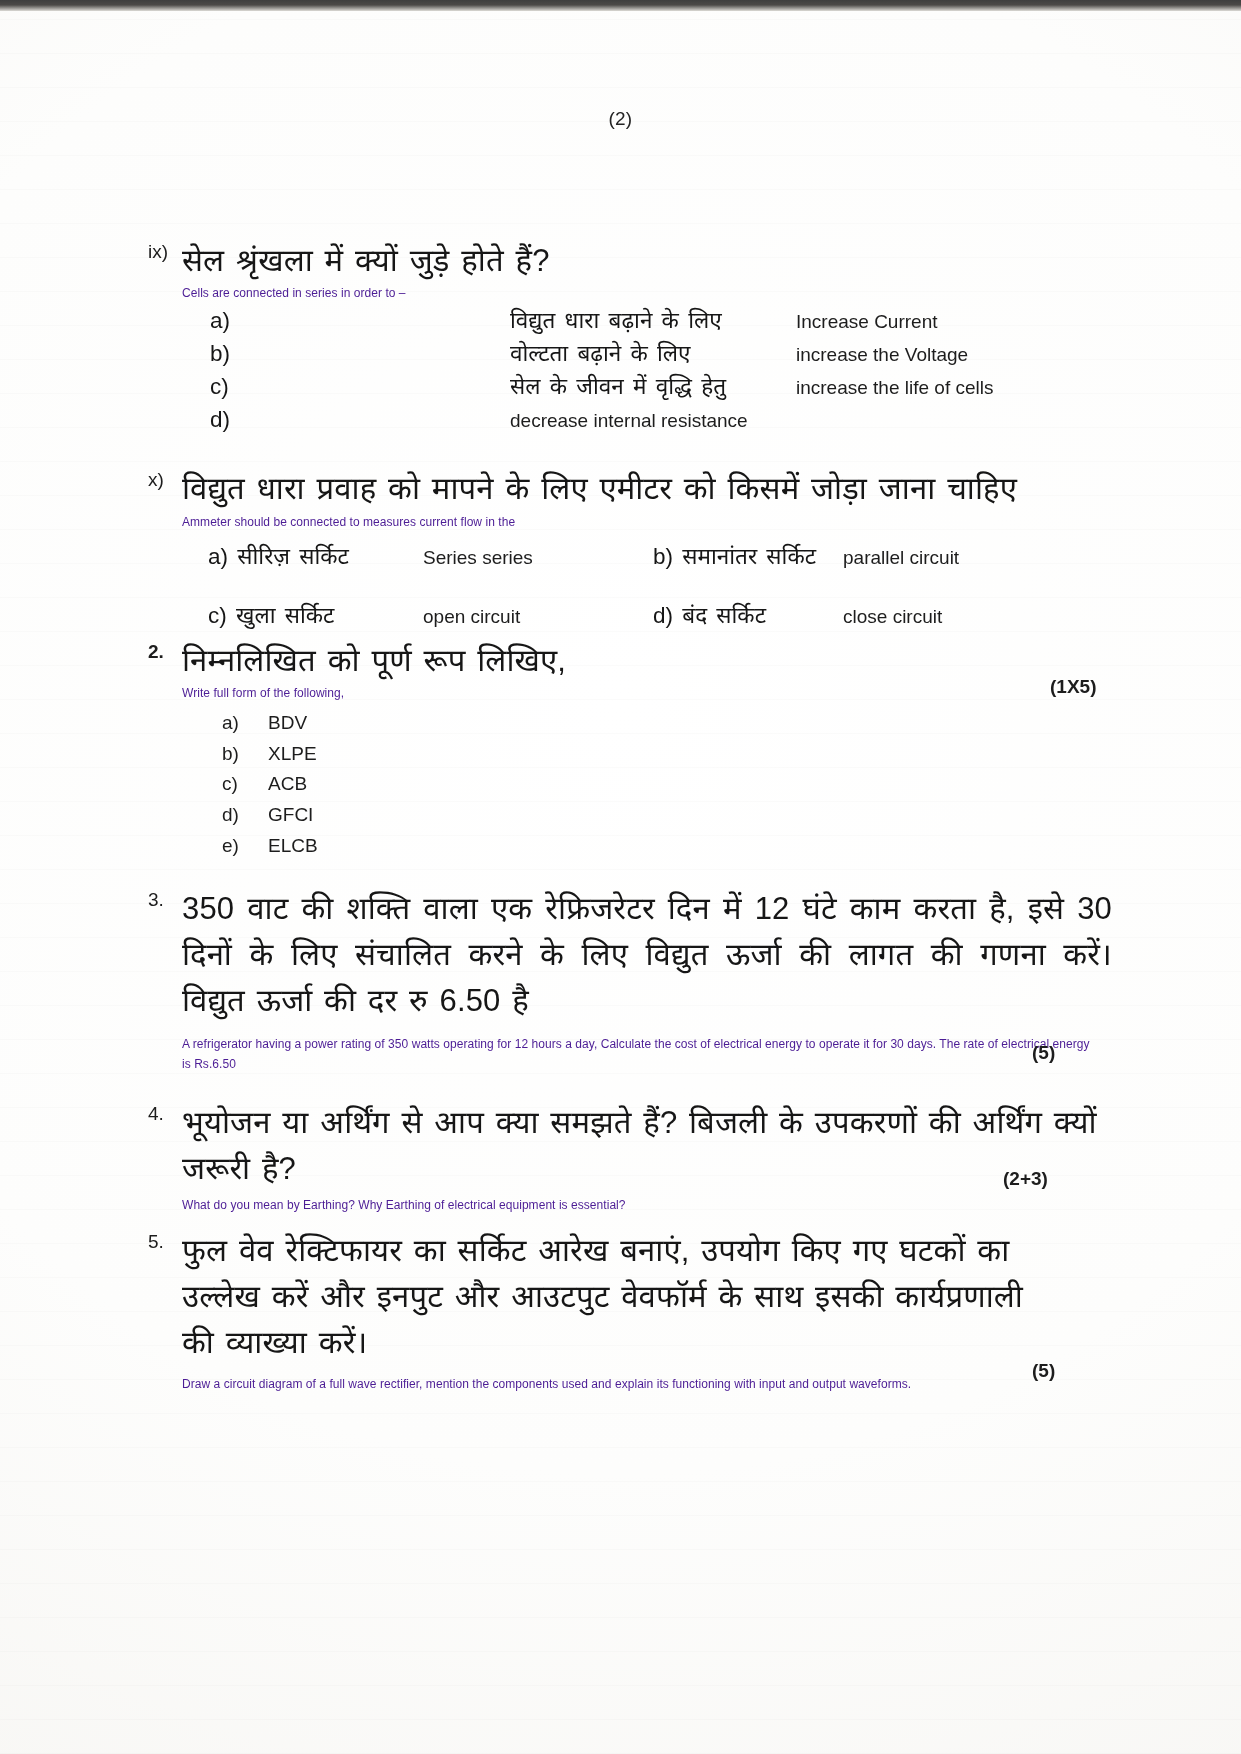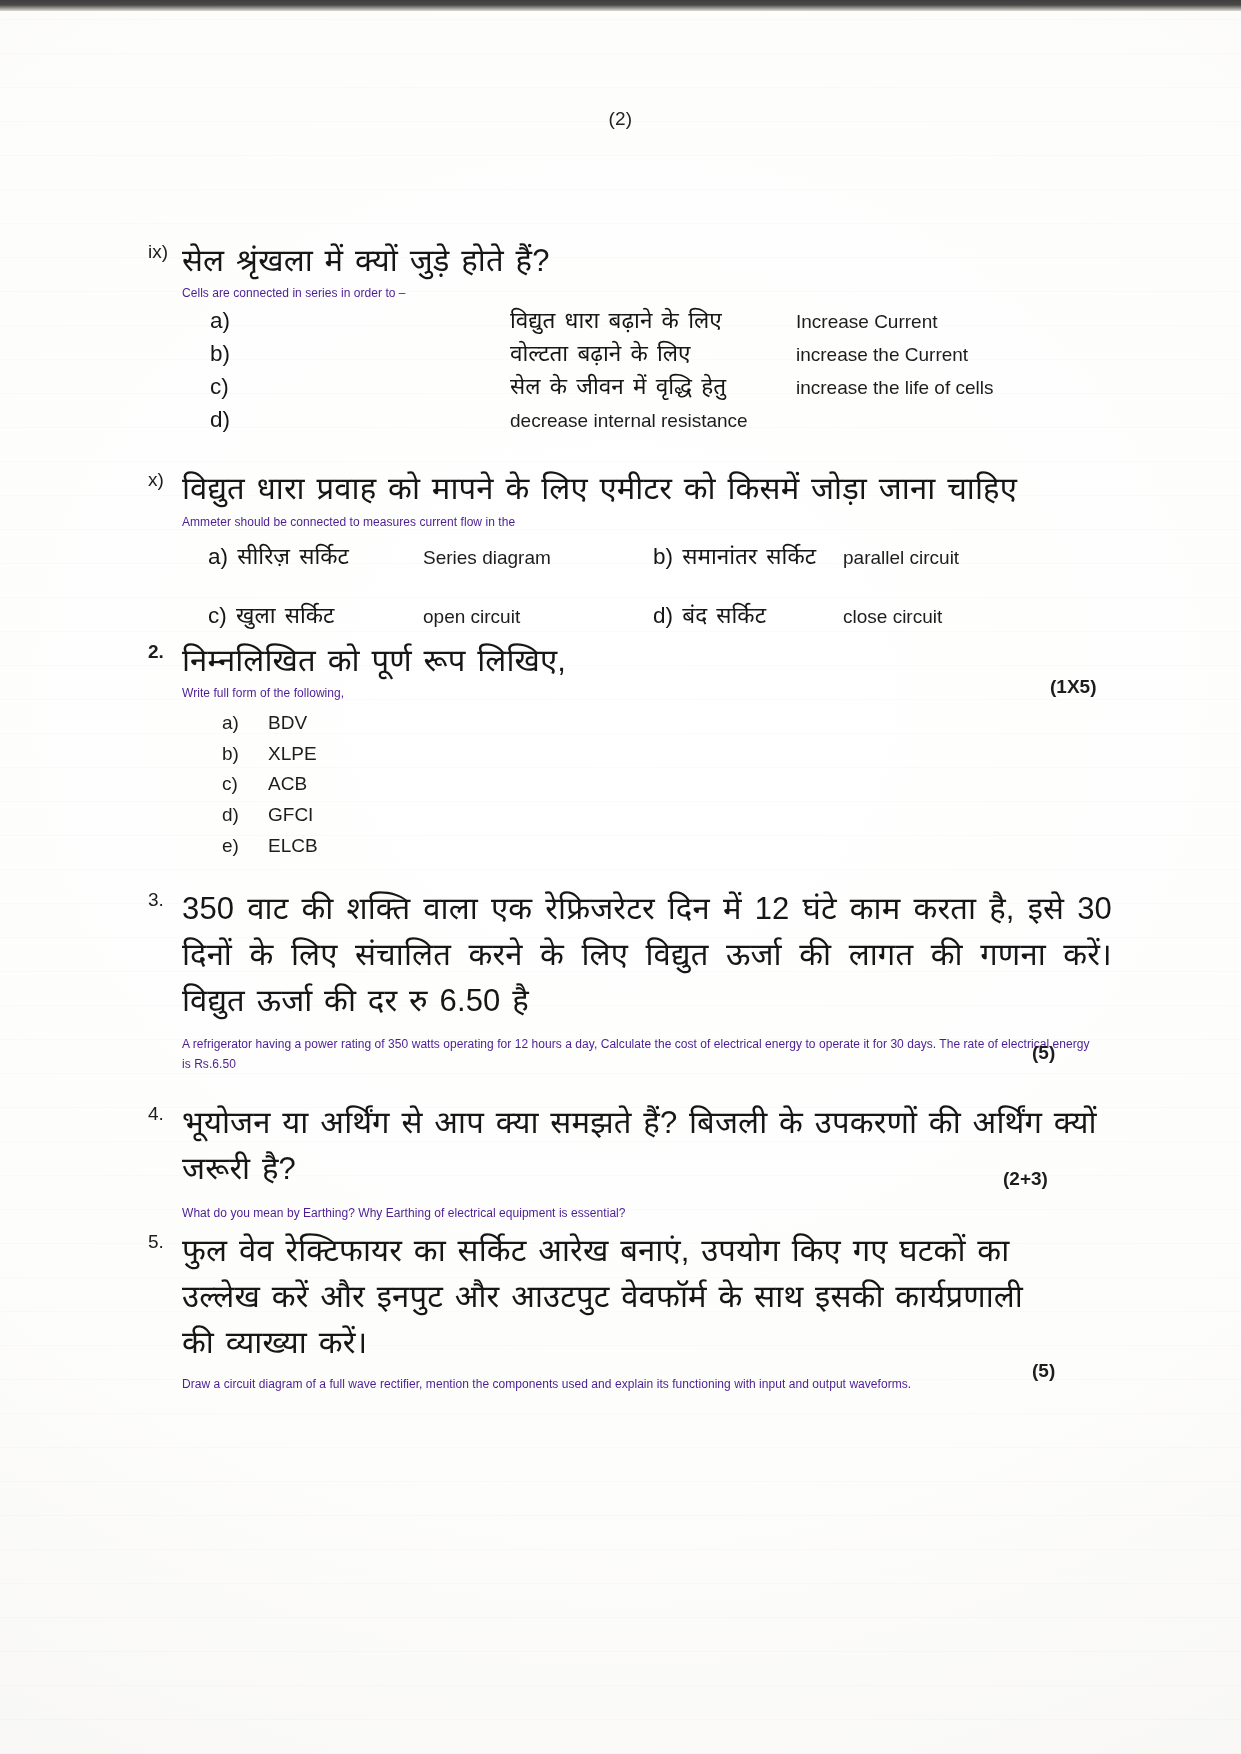--- a/index.html
+++ b/index.html
@@ -164,21 +164,21 @@
         <div class="en">Cells are connected in series in order to –</div>
         <div class="opts opts-single">
           <div class="opt-line">
             <span class="opt-hi">a)</span>
             <span class="opt-hi" style="min-width:286px;">विद्युत धारा बढ़ाने के लिए</span>
             <span class="opt-en">Increase Current</span>
           </div>
           <div class="opt-line">
             <span class="opt-hi">b)</span>
             <span class="opt-hi" style="min-width:286px;">वोल्टता बढ़ाने के लिए</span>
-            <span class="opt-en">increase the Current</span>
+            <span class="opt-en">increase the Voltage</span>
           </div>
           <div class="opt-line">
             <span class="opt-hi">c)</span>
             <span class="opt-hi" style="min-width:286px;">सेल के जीवन में वृद्धि हेतु</span>
             <span class="opt-en">increase the life of cells</span>
           </div>
           <div class="opt-line">
             <span class="opt-hi">d)</span>
             <span class="opt-en">decrease internal resistance</span>
           </div>
@@ -188,21 +188,21 @@
   </div>
 
   <div class="block" style="top: 466px;">
     <div class="qrow">
       <div class="qnum">x)</div>
       <div class="qbody">
         <div class="hi">विद्युत धारा प्रवाह को मापने के लिए एमीटर को किसमें जोड़ा जाना चाहिए</div>
         <div class="en" style="margin-top:1px;">Ammeter should be connected to measures current flow in the</div>
         <div class="opts opts-grid" style="margin-top:9px;">
           <span class="opt-hi"><span>a)</span>&nbsp;<span>सीरिज़ सर्किट</span></span>
-          <span class="opt-en">Series diagram</span>
+          <span class="opt-en">Series series</span>
           <span class="opt-hi"><span>b)</span>&nbsp;<span>समानांतर सर्किट</span></span>
           <span class="opt-en">parallel circuit</span>
 
           <span class="opt-hi"><span>c)</span>&nbsp;<span>खुला सर्किट</span></span>
           <span class="opt-en">open circuit</span>
           <span class="opt-hi"><span>d)</span>&nbsp;<span>बंद सर्किट</span></span>
           <span class="opt-en">close circuit</span>
         </div>
       </div>
     </div>
@@ -250,21 +250,21 @@
       </div>
     </div>
   </div>
   <div class="marks" style="top: 1042px; left: 1032px;">(5)</div>
 
   <div class="block" style="top: 1100px;">
     <div class="qrow">
       <div class="qnum">4.</div>
       <div class="qbody">
         <div class="hi" style="width:930px;">भूयोजन या अर्थिंग से आप क्या समझते हैं? बिजली के उपकरणों की अर्थिंग क्यों जरूरी है?</div>
-        <div class="en" style="margin-top:12px;">What do you mean by Earthing?  Why Earthing of electrical equipment is essential?</div>
+        <div class="en" style="margin-top:4px;">What do you mean by Earthing?  Why Earthing of electrical equipment is essential?</div>
       </div>
     </div>
   </div>
   <div class="marks" style="top: 1168px; left: 1003px;">(2+3)</div>
 
   <div class="block" style="top: 1228px;">
     <div class="qrow">
       <div class="qnum">5.</div>
       <div class="qbody">
         <div class="hi" style="width:870px;">फुल वेव रेक्टिफायर का सर्किट आरेख बनाएं, उपयोग किए गए घटकों का उल्लेख करें और इनपुट और आउटपुट वेवफॉर्म के साथ इसकी कार्यप्रणाली की व्याख्या करें।</div>

